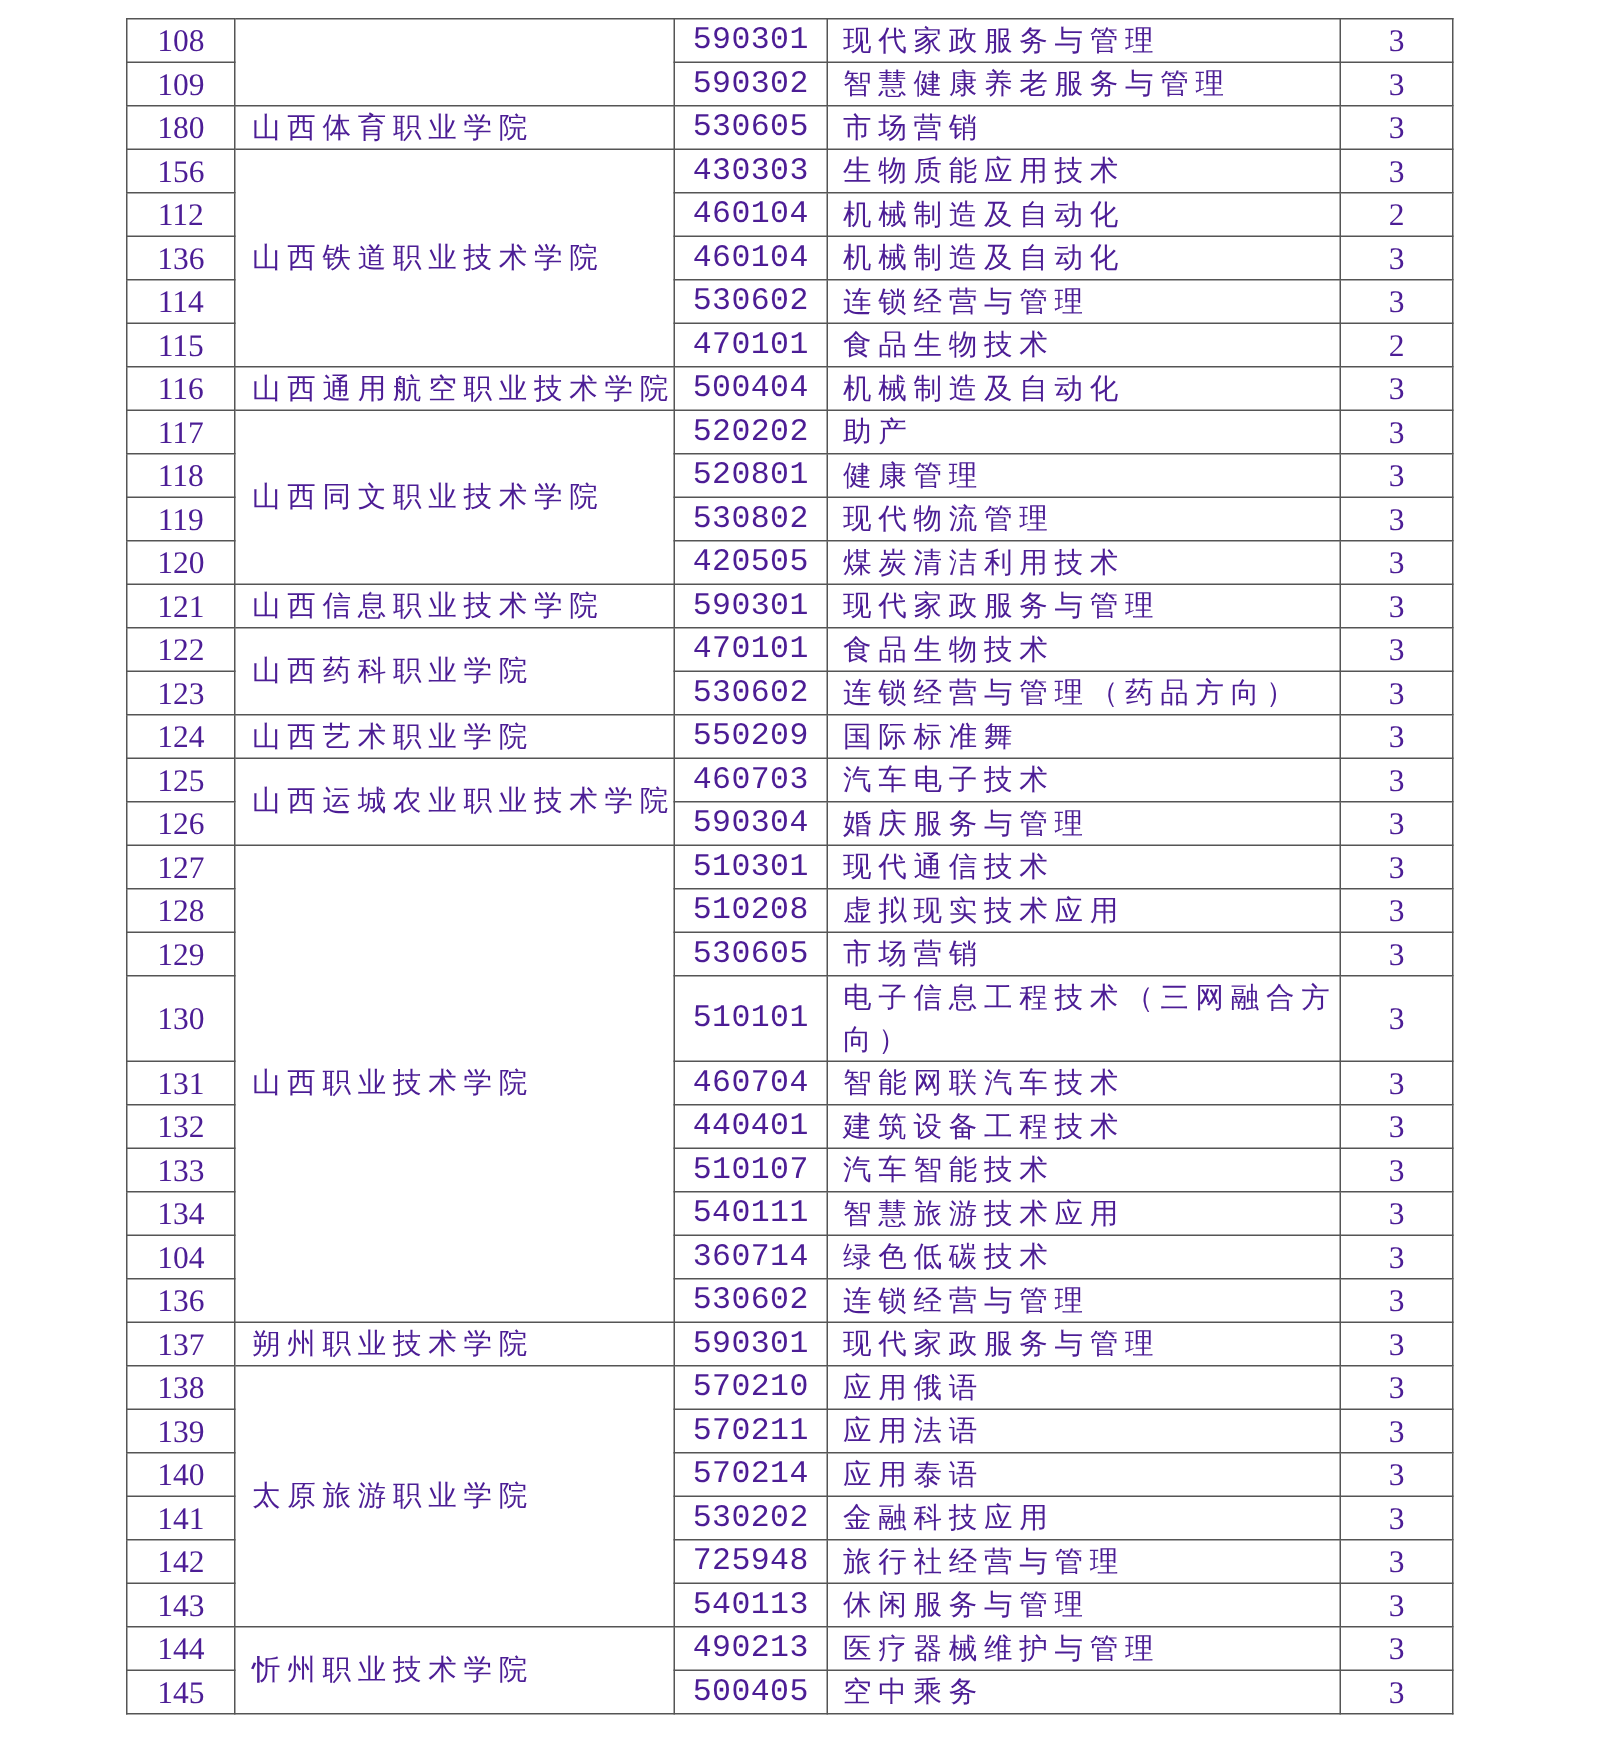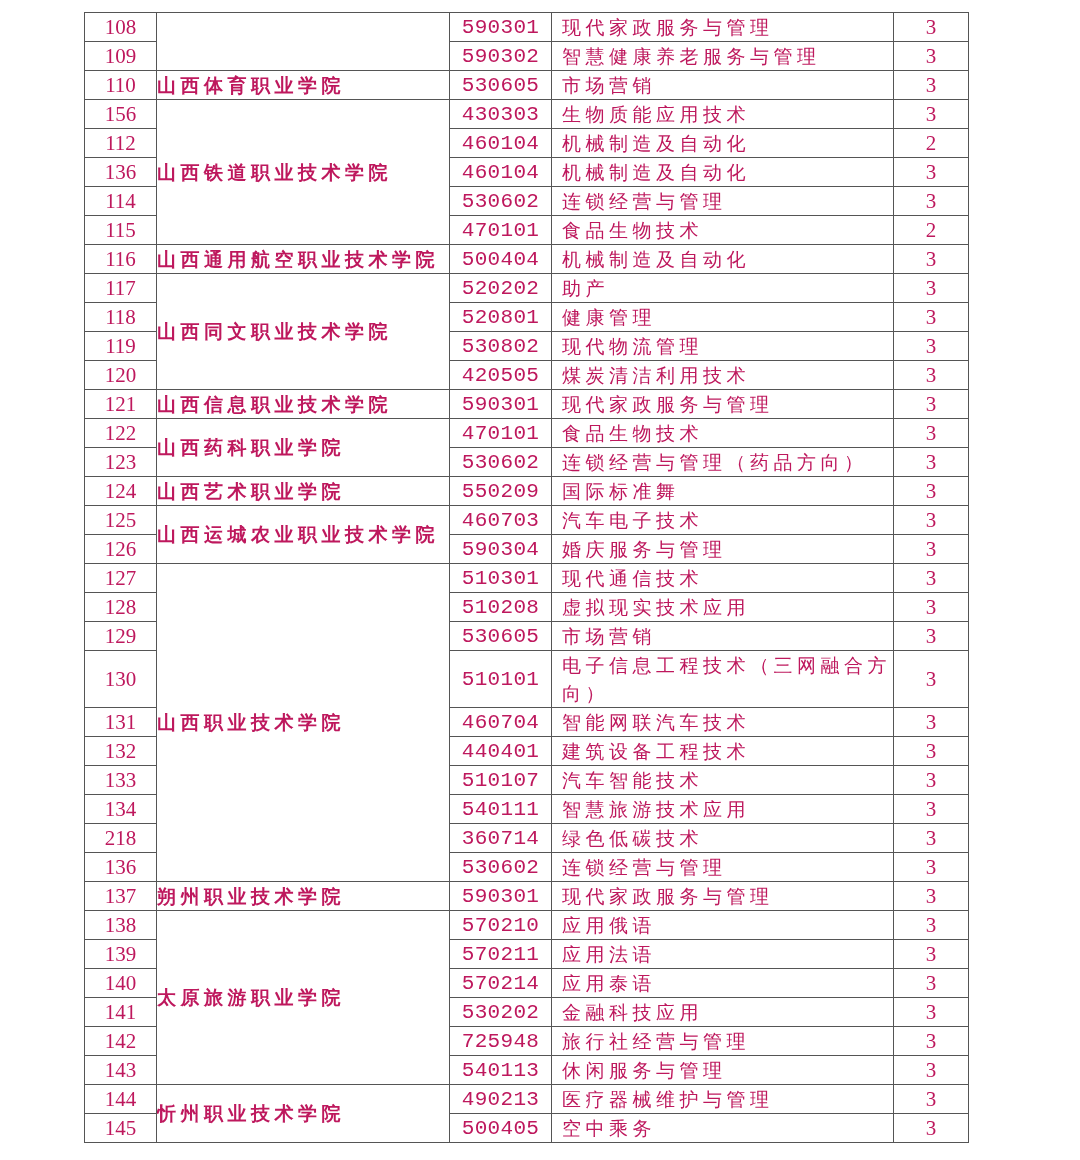--- a/index.html
+++ b/index.html
@@ -6,33 +6,33 @@
   body { width: 1080px; height: 1160px; position: relative; overflow: hidden; }
   .page {
     position: absolute; left: 84px; top: 12px;
     width: 884px;
   }
   table {
     border-collapse: collapse;
     width: 884px;
     table-layout: fixed;
     font-family: "DejaVu Serif", "Liberation Serif", serif;
-    color: #be185d;
+    color: #4c1d95;
   }
   td {
     border: 1.5px solid #555555;
     height: 27.2px;
     padding: 0;
     font-size: 19px;
     line-height: 27px;
     vertical-align: middle;
     overflow: hidden;
   }
   td.no { text-align: center; font-family: "Liberation Serif", "DejaVu Serif", serif; font-size: 21px; }
-  td.school { text-align: left; letter-spacing: 4.5px; white-space: nowrap; font-weight: bold; }
+  td.school { text-align: left; padding-left: 11px; letter-spacing: 4.5px; white-space: nowrap; }
   td.code { text-align: center; font-family: Liberation Mono, monospace; font-size: 21px; letter-spacing: 0.3px; }
   td.major { text-align: left; padding-left: 10px; letter-spacing: 4.5px; line-height: 28px; margin-top: 30px; }
   td.years { text-align: center; font-family: "Liberation Serif", "DejaVu Serif", serif; font-size: 21px; }
   tr.tall td { height: 56px; }
   col.c1 { width: 72px; }
   col.c2 { width: 293px; }
   col.c3 { width: 102px; }
   col.c4 { width: 342px; }
   col.c5 { width: 75px; }
 </style>
@@ -58,21 +58,21 @@
       <td class="years">3</td>
     </tr>
     <tr>
       <td class="no">109</td>
       <td class="code">590302</td>
       <td class="major">智慧健康养老服务与管理</td>
       <td class="years">3</td>
     </tr>
 
     <tr>
-      <td class="no">110</td>
+      <td class="no">180</td>
       <td class="school">山西体育职业学院</td>
       <td class="code">530605</td>
       <td class="major">市场营销</td>
       <td class="years">3</td>
     </tr>
 
     <tr>
       <td class="no">156</td>
       <td class="school" rowspan="5">山西铁道职业技术学院</td>
       <td class="code">430303</td>
@@ -225,21 +225,21 @@
       <td class="major">汽车智能技术</td>
       <td class="years">3</td>
     </tr>
     <tr>
       <td class="no">134</td>
       <td class="code">540111</td>
       <td class="major">智慧旅游技术应用</td>
       <td class="years">3</td>
     </tr>
     <tr>
-      <td class="no">218</td>
+      <td class="no">104</td>
       <td class="code">360714</td>
       <td class="major">绿色低碳技术</td>
       <td class="years">3</td>
     </tr>
     <tr>
       <td class="no">136</td>
       <td class="code">530602</td>
       <td class="major">连锁经营与管理</td>
       <td class="years">3</td>
     </tr>

